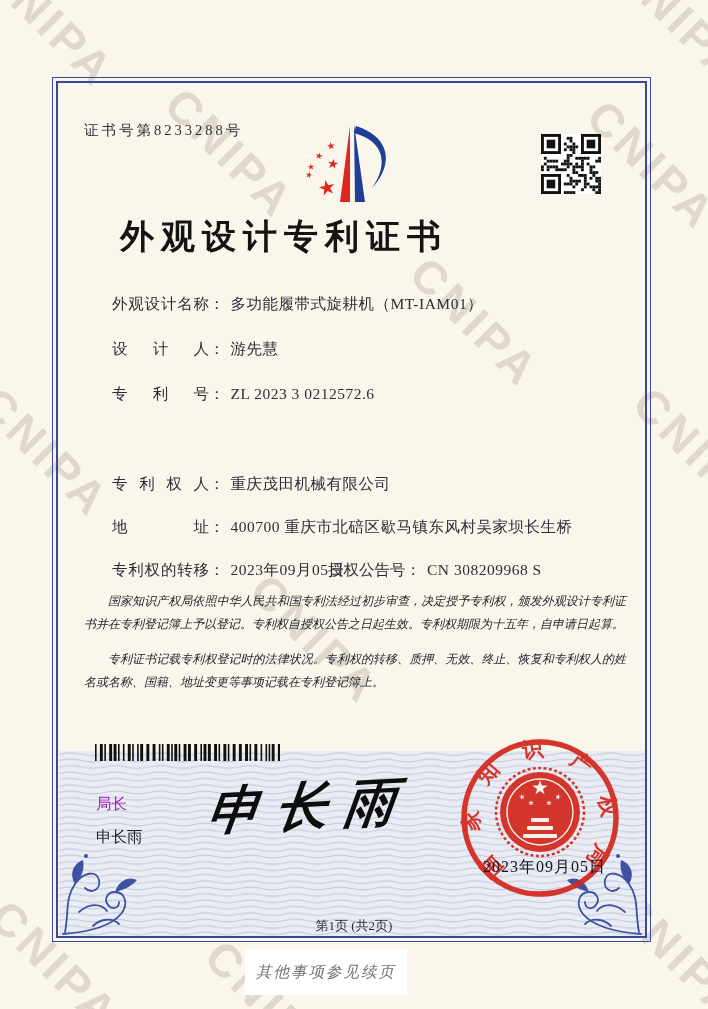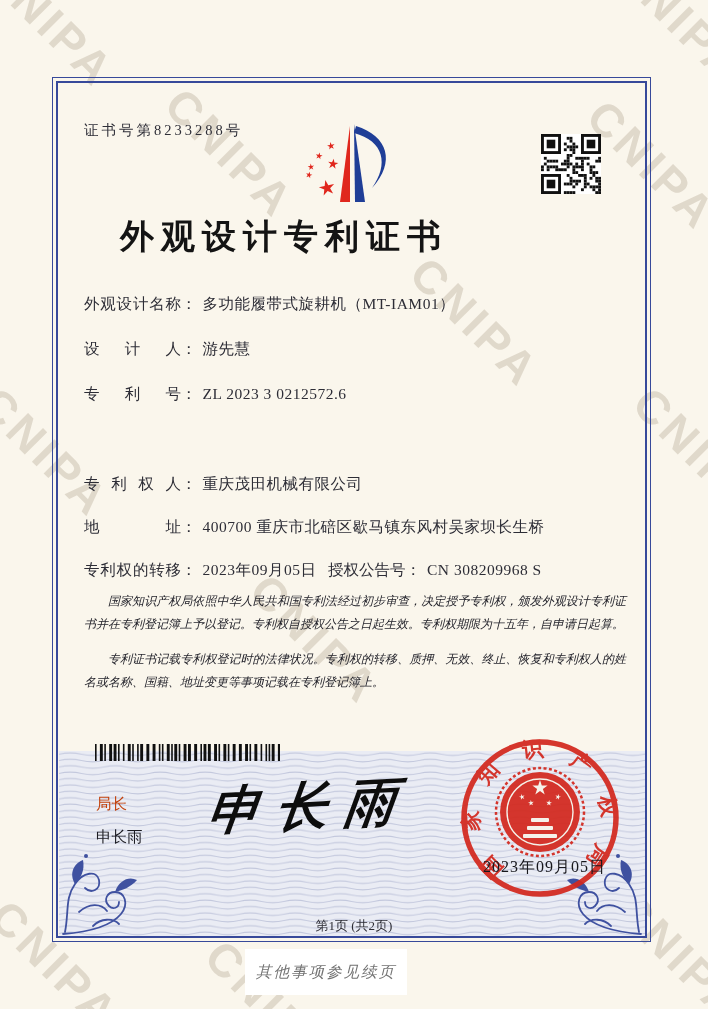--- a/index.html
+++ b/index.html
@@ -22,30 +22,30 @@
   .cert-number{position:absolute;z-index:3;left:84px;top:121px;font-size:14.5px;
                letter-spacing:3px;color:#2f2f38;}
   .logo{position:absolute;z-index:3;left:292px;top:114px;}
   .qr{position:absolute;z-index:3;left:541px;top:134px;}
   .title{position:absolute;z-index:3;left:0;top:214px;width:568px;text-align:center;
          font-size:34px;font-weight:700;letter-spacing:7px;color:#141414;}
   
   .row{position:absolute;z-index:3;left:84px;width:560px;font-size:15.5px;color:#2d2d36;
        white-space:nowrap;}
   .row .lab{display:inline-block;width:97px;text-align:justify;text-align-last:justify;
-            vertical-align:baseline;}
+            vertical-align:baseline;margin-left:28px;}
   .row .colon{margin-right:6px;}
   .row .val{letter-spacing:0.5px;text-align:center;}
   .row .pair2{position:absolute;left:244px;top:0;}
   
   .para{position:absolute;z-index:3;left:84px;width:542px;font-size:12px;line-height:1.95;
         text-indent:2em;font-style:italic;color:#24242c;text-align:justify;}
   
   .barcode{position:absolute;z-index:3;left:95px;top:744px;}
-  .director-label{position:absolute;z-index:3;left:96px;top:794px;font-size:15.5px;color:#c2410c;
+  .director-label{position:absolute;z-index:3;left:96px;top:794px;font-size:15.5px;color:#a21caf;
                   font-family:"Liberation Sans","DejaVu Sans",sans-serif;}
   .director-name{position:absolute;z-index:3;left:96px;top:827px;font-size:15.5px;color:#1b1b22;
                  font-family:"Liberation Sans","DejaVu Sans",sans-serif;}
   .signature{position:absolute;z-index:3;left:208px;top:772px;font-size:52px;font-weight:700;
              color:#0d0d0d;letter-spacing:16px;transform:rotate(-3deg) skewX(-10deg);
              font-style:italic;white-space:nowrap;}
   .seal{position:absolute;z-index:3;left:459px;top:738px;opacity:0.93;}
   .seal-date{position:absolute;z-index:4;left:483px;top:857px;font-size:16px;color:#17171c;
              letter-spacing:1px;white-space:nowrap;}
   .page-footer{position:absolute;z-index:3;left:0;top:917px;width:708px;text-align:center;

